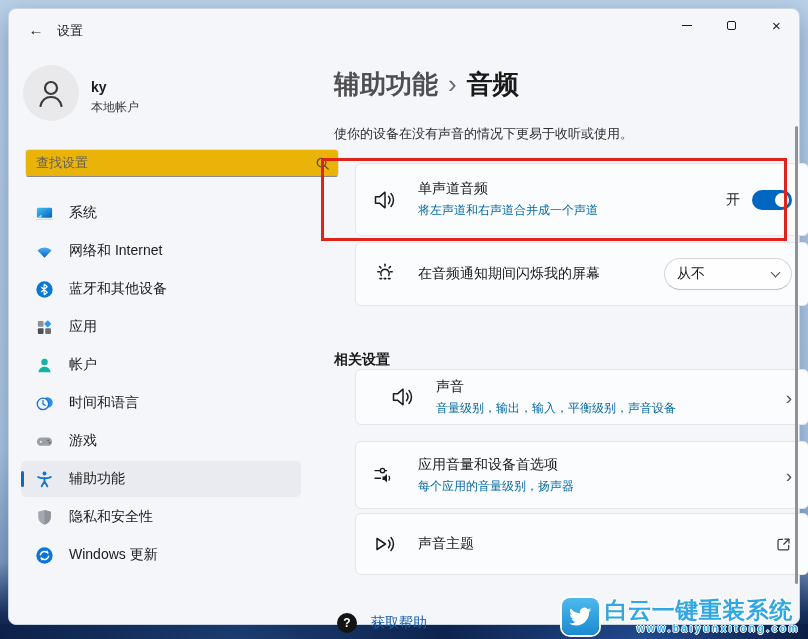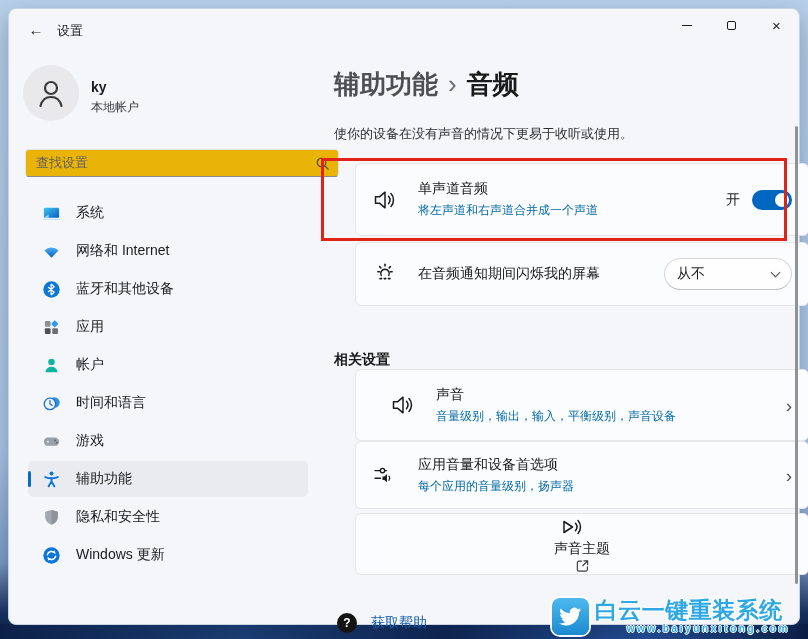--- a/index.html
+++ b/index.html
@@ -24,21 +24,21 @@
   .avatar { position:absolute; left:14px; top:56px; width:56px; height:56px; border-radius:50%;
     background:#e9e9eb; display:flex; align-items:center; justify-content:center; }
   .user-name { position:absolute; left:82px; top:70px; font-size:14px; font-weight:bold; color:#1b1b1b; }
   .user-type { position:absolute; left:82px; top:90px; font-size:12px; color:#3a3a3a; }
   
   .searchbox { position:absolute; left:16px; top:140px; width:314px; height:28px; background:#eab308;
     border:1px solid #e3e3e6; border-bottom:1px solid #88898c; border-radius:4px;
     display:flex; align-items:center; padding:0 8px 0 10px; }
   .searchbox .ph { flex:1; font-size:13px; color:#606060; }
   
-  .nav { position:absolute; left:11px; top:184px; width:296px; }
+  .nav { position:absolute; left:4px; top:184px; width:296px; }
   .nav-item { display:flex; align-items:center; height:36px; margin:2px 8px; padding-left:14px;
     border-radius:5px; position:relative; cursor:pointer; }
   .nav-item.selected { background:#eaebf0; }
   .sel-ind { position:absolute; left:0; top:10px; width:3px; height:16px; border-radius:2px; background:#0b6bc3; }
   .nav-ic { width:19px; height:19px; flex:0 0 19px; margin-right:15px; }
   .nav-label { font-size:14px; color:#1b1b1b; white-space:nowrap; }
   
   .crumb { position:absolute; left:325px; top:58px; font-size:26px; font-weight:600; color:#1a1a1a; }
   .crumb .parent { color:#4f4f52; }
   .crumb .sep { color:#6b6b6e; margin:0 10px; font-weight:400; }
@@ -60,21 +60,21 @@
   .chev-down { width:7px; height:7px; border-right:1.4px solid #4a4a4a; border-bottom:1.4px solid #4a4a4a;
     transform:rotate(45deg); margin-top:-4px; }
   .chev-right { font-size:19px; color:#525254; line-height:1; font-weight:400; }
   .section-h { position:absolute; left:325px; top:342px; font-size:14px; font-weight:bold; color:#1a1a1a; }
   .help-row { position:absolute; left:328px; top:604px; display:flex; align-items:center; z-index:3; }
   .help-ic { width:20px; height:20px; border-radius:50%; background:#141414; color:#ffffff; font-size:12px;
     font-weight:bold; display:flex; align-items:center; justify-content:center; margin-right:14px; }
   .help-label { font-size:14px; color:#155ea8; cursor:pointer; }
   .scrollbar { position:absolute; left:786px; top:117px; width:3px; height:458px; background:#919296; border-radius:2px; }
   
-  .watermark { position:absolute; right:0; bottom:0; height:46px; display:flex; align-items:center; z-index:10; padding-right:18px; }
+  .watermark { position:absolute; right:0; bottom:0; height:46px; display:flex; align-items:center; z-index:10; padding-right:8px; }
   .bird-box { width:37px; height:37px; border-radius:8px; margin-right:6px;
     background:linear-gradient(180deg,#4db9ee 0%,#1b8acf 100%); box-shadow:0 0 0 2px rgba(255,255,255,.95);
     display:flex; align-items:center; justify-content:center; }
   .wm-texts { display:flex; flex-direction:column; align-items:flex-start; }
   .wm-title { font-size:23px; font-weight:bold; color:#2fa7e2; letter-spacing:.5px; line-height:1.05;
     text-shadow:-1px -1px 0 #fff,1px -1px 0 #fff,-1px 1px 0 #fff,1px 1px 0 #fff; white-space:nowrap; }
   .wm-url { font-size:10px; font-weight:bold; color:#2fa7e2; letter-spacing:2.6px; margin-top:1px;
     text-shadow:-1px 0 0 #fff,1px 0 0 #fff,0 -1px 0 #fff,0 1px 0 #fff; white-space:nowrap;margin-left:32px; }
 </style>
 </head>
@@ -261,21 +261,21 @@
       <div class="dropdown">
         <span class="val">从不</span>
         <span class="chev-down"></span>
       </div>
     </div>
 
     <div class="red-box" style="left:312px;top:149px;"></div>
 
     <div class="section-h">相关设置</div>
 
-    <div class="card" style="top:360px;height:72px;padding-left:34px;">
+    <div class="card" style="top:360px;height:56px;padding-left:34px;">
       <svg class="ic" viewBox="0 0 26 26">
         <path d="M3.5 9.8h4l5.5-4.6v15.6l-5.5-4.6h-4z" fill="none" stroke="#1b1b1b" stroke-width="1.5" stroke-linejoin="round"></path>
         <path d="M16.5 9.3a5.8 5.8 0 0 1 0 7.4" fill="none" stroke="#1b1b1b" stroke-width="1.5" stroke-linecap="round"></path>
         <path d="M19 6.6a9.5 9.5 0 0 1 0 12.8" fill="none" stroke="#1b1b1b" stroke-width="1.5" stroke-linecap="round"></path>
       </svg>
       <div class="texts">
         <div class="c-title">声音</div>
         <div class="c-desc">音量级别，输出，输入，平衡级别，声音设备</div>
       </div>
       <span class="chev-right">›</span>
@@ -289,21 +289,21 @@
         <path d="M10.5 14.4h1.8l2.7-2.3v8.2l-2.7-2.3h-1.8z" fill="#1b1b1b"></path>
         <path d="M17 14.2a3.4 3.4 0 0 1 0 4" fill="none" stroke="#1b1b1b" stroke-width="1.3" stroke-linecap="round"></path>
       </svg>
       <div class="texts">
         <div class="c-title">应用音量和设备首选项</div>
         <div class="c-desc">每个应用的音量级别，扬声器</div>
       </div>
       <span class="chev-right">›</span>
     </div>
 
-    <div class="card" style="top:504px;height:62px;flex-direction:column;">
+    <div class="card" style="top:504px;height:62px;">
       <svg class="ic" viewBox="0 0 26 26">
         <path d="M5 7.5l8.5 5.5L5 18.5z" fill="none" stroke="#1b1b1b" stroke-width="1.5" stroke-linejoin="round"></path>
         <path d="M16.5 9.3a5.8 5.8 0 0 1 0 7.4" fill="none" stroke="#1b1b1b" stroke-width="1.5" stroke-linecap="round"></path>
         <path d="M19 6.6a9.5 9.5 0 0 1 0 12.8" fill="none" stroke="#1b1b1b" stroke-width="1.5" stroke-linecap="round"></path>
       </svg>
       <div class="texts">
         <div class="c-title">声音主题</div>
       </div>
       <svg width="17" height="17" viewBox="0 0 18 18">
         <path d="M8 3.5H5A1.8 1.8 0 0 0 3.2 5.3V13A1.8 1.8 0 0 0 5 14.8h7.7A1.8 1.8 0 0 0 14.5 13v-3" fill="none" stroke="#3c3c3e" stroke-width="1.3" stroke-linecap="round"></path>

